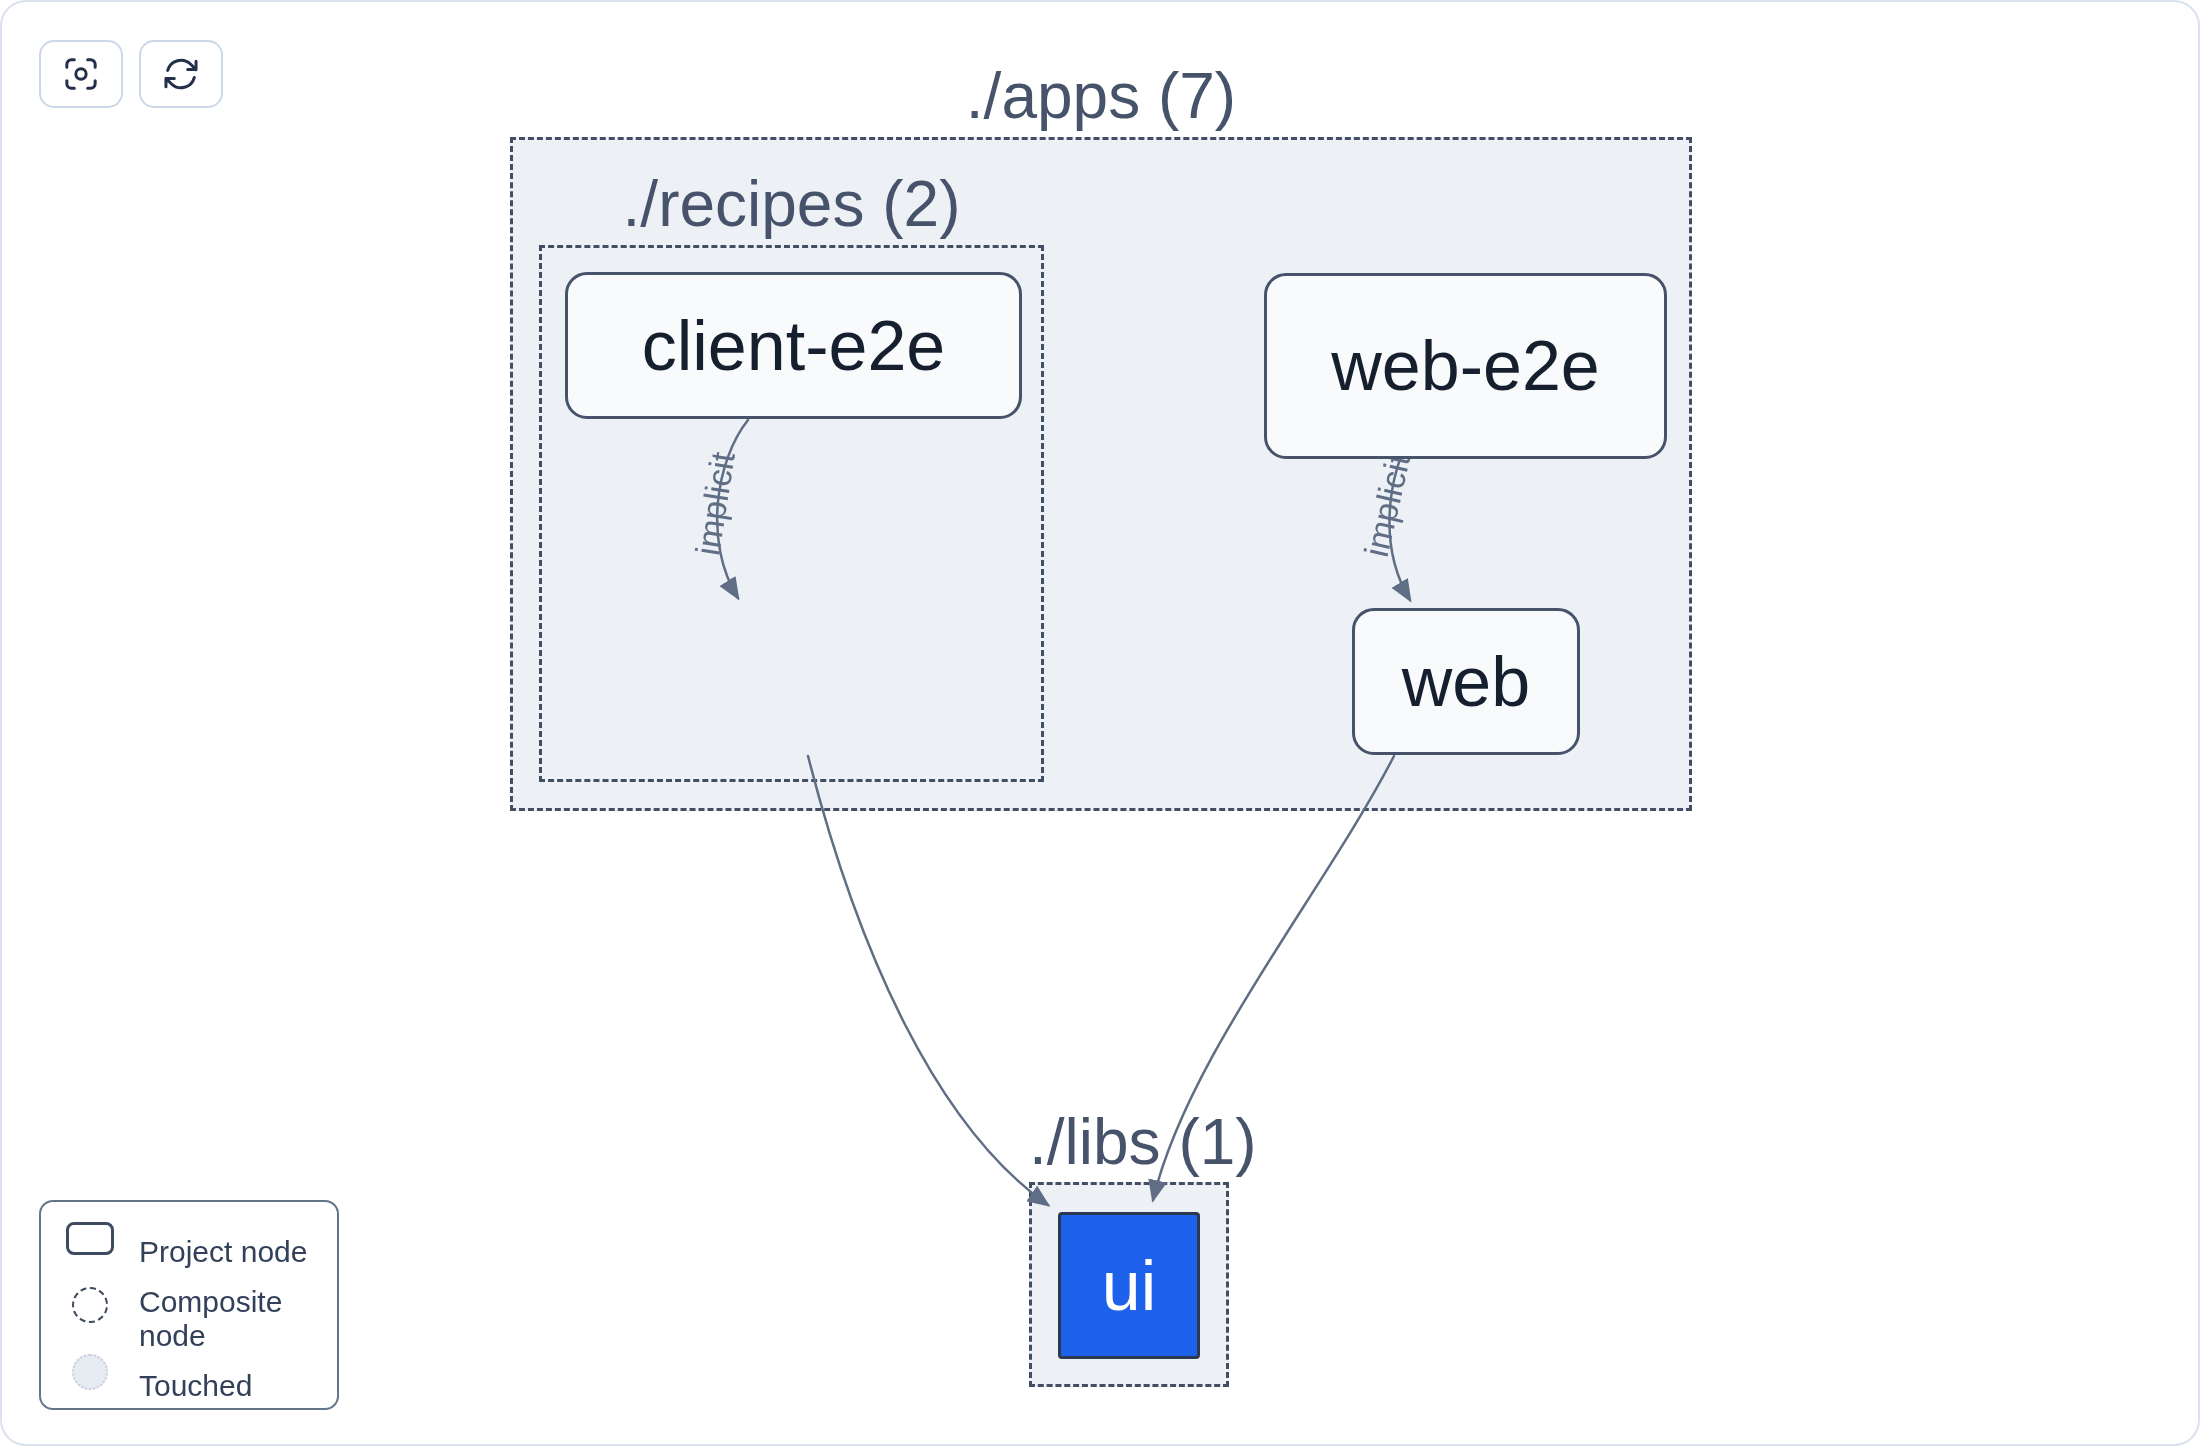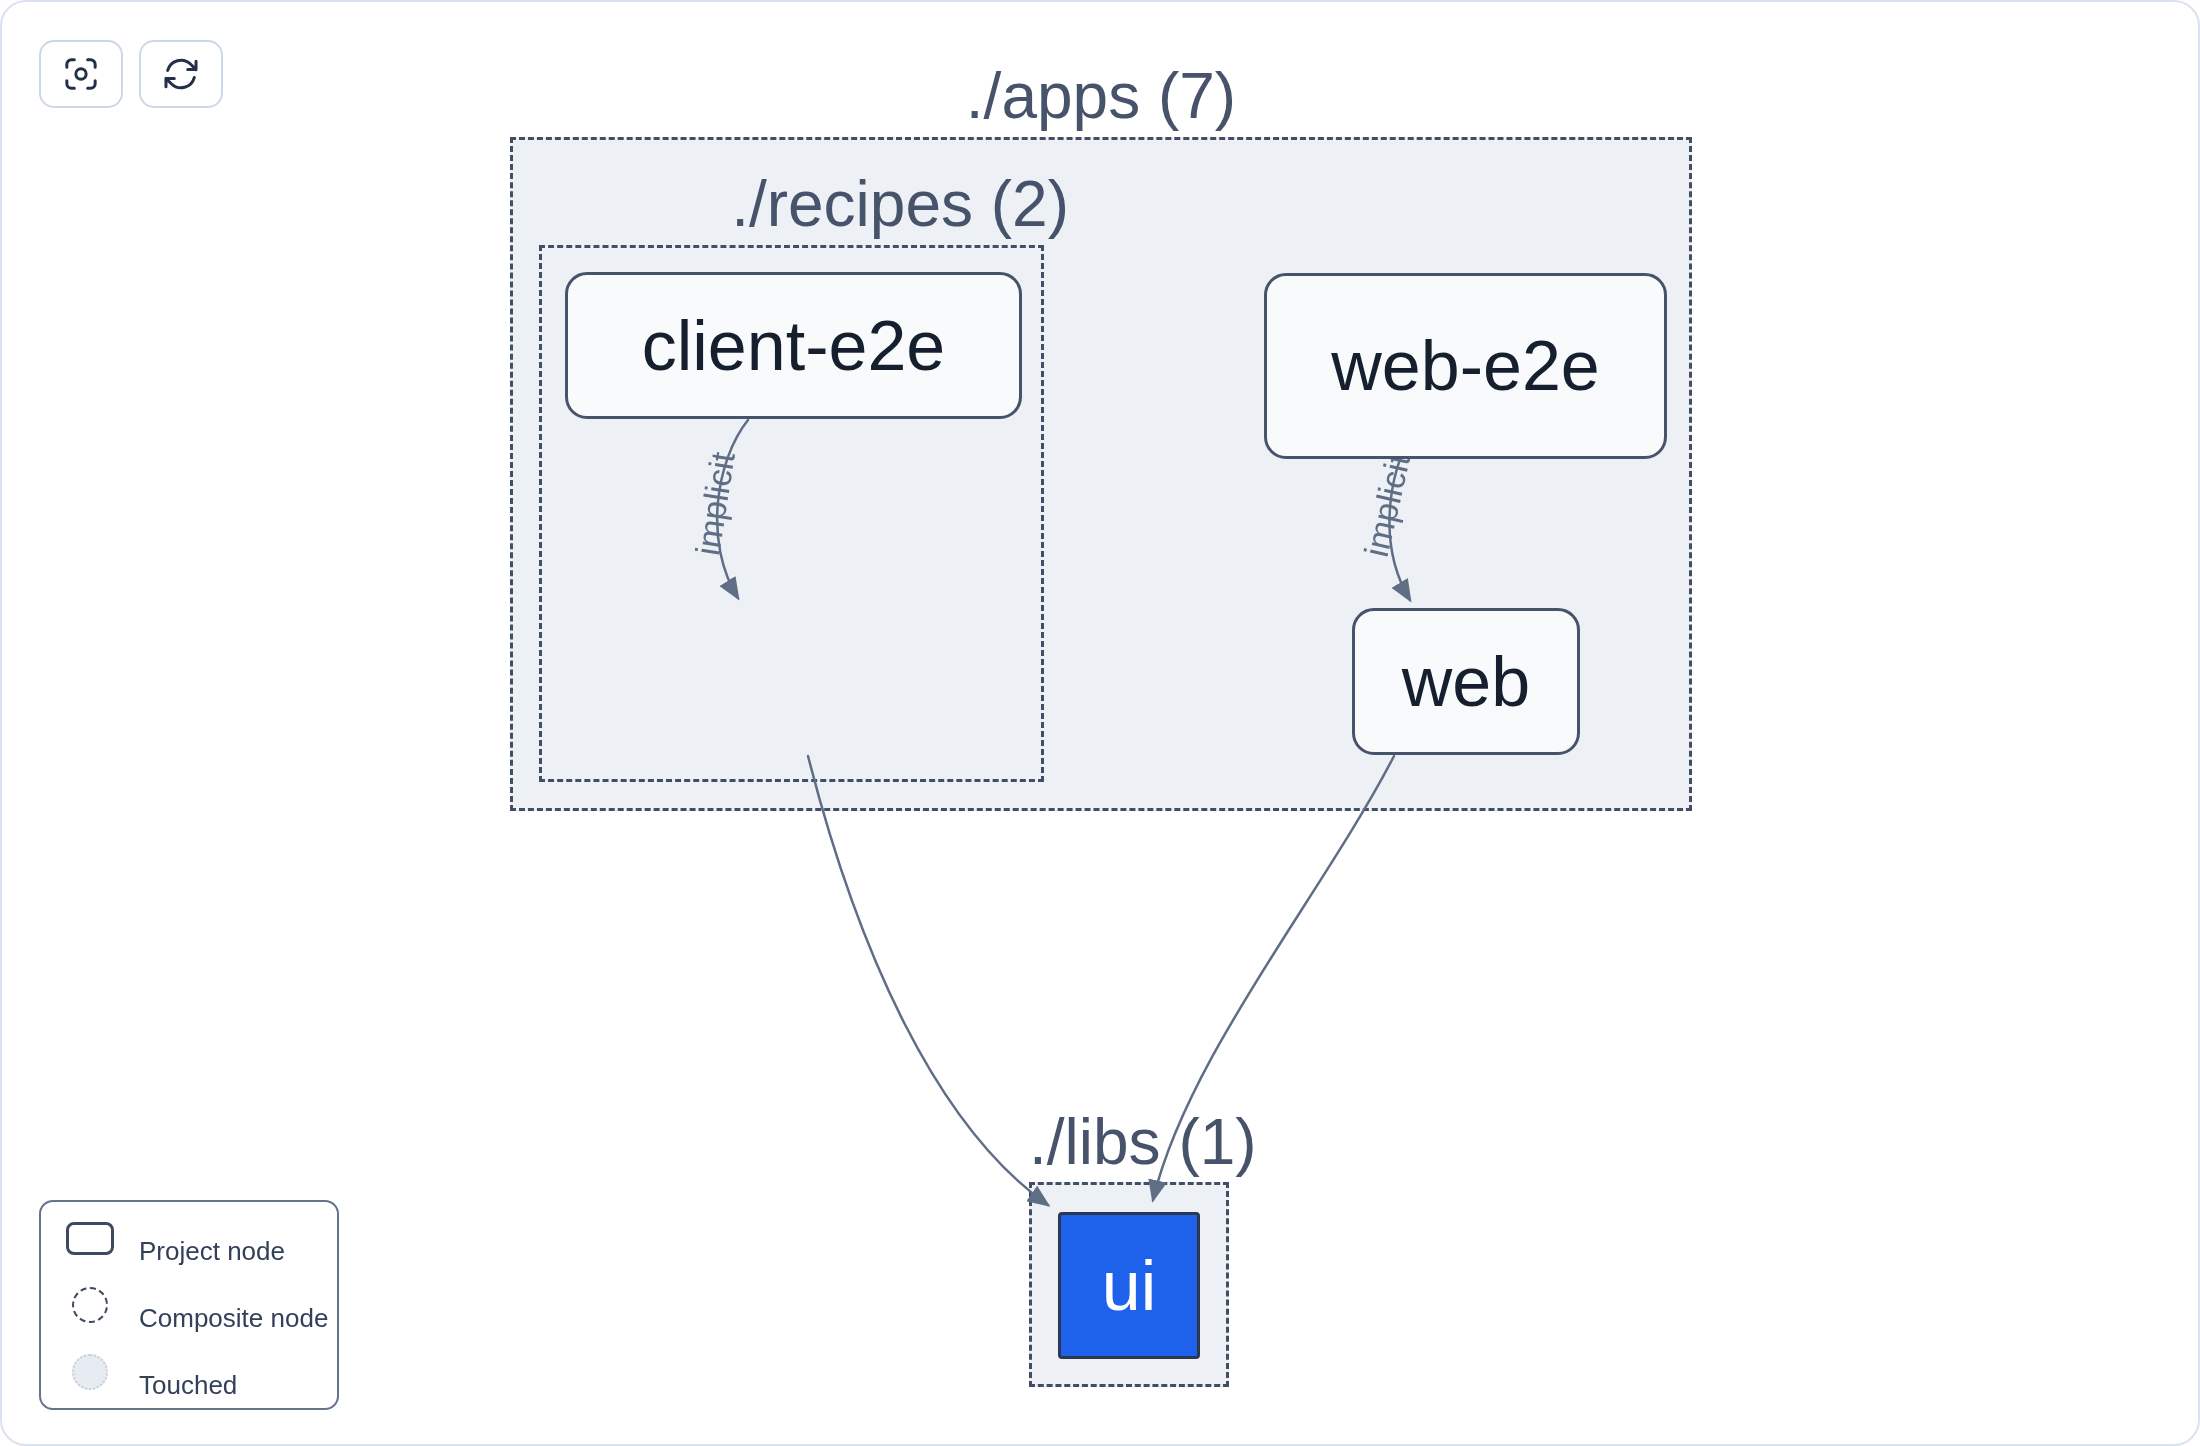--- a/index.html
+++ b/index.html
@@ -65,37 +65,37 @@
     position:absolute;left:37px;top:1198px;
     width:300px;height:210px;
     background:#ffffff;
     border:2px solid #64748b;
     border-radius:14px;
     padding:14px 0 14px 0;
     display:flex;flex-direction:column;justify-content:space-between;
   }
   .legend-row{display:flex;align-items:center;height:44px;}
   .swatch-col{width:98px;display:flex;justify-content:center;align-items:center;flex:none;}
-  .legend-label{font-size:26px;color:#33405a;margin-top:27px;}
+  .legend-label{font-size:30px;color:#33405a;margin-top:27px;}
   .sw-rect{width:48px;height:33px;border:3px solid #3d4a61;border-radius:8px;background:#ffffff;}
   .sw-dashed{width:36px;height:36px;border:2.5px dashed #3d4a61;border-radius:50%;background:#ffffff;}
   .sw-dotted{width:36px;height:36px;border:2.5px dotted #c6cfdc;border-radius:50%;background:#e7ebf2;}
   .sw-solid{width:38px;height:38px;border-radius:50%;background:#0f3fd8;}
 </style>
 </head>
 <body>
 
 <div class="canvas">
 
   <div class="group" style="left:508px;top:135px;width:1182px;height:674px;"></div>
   <div class="group" style="left:537px;top:243px;width:505px;height:537px;"></div>
   <div class="group" style="left:1027px;top:1180px;width:200px;height:205px;"></div>
 
   <div class="group-label" style="left:508px;top:58px;width:1182px;">./apps (7)</div>
-  <div class="group-label" style="left:562px;top:166px;width:505px;text-align:right;">./recipes (2)</div>
+  <div class="group-label" style="left:537px;top:166px;width:505px;">./recipes (2)</div>
   <div class="group-label" style="left:1027px;top:1104px;width:200px;">./libs (1)</div>
 
   <svg class="edges" width="2200" height="1446" viewBox="0 0 2200 1446">
     <defs>
       <marker id="arrow" viewBox="0 0 12 10" refX="10.5" refY="5" markerWidth="23" markerHeight="19" orient="auto" markerUnits="userSpaceOnUse">
         <path d="M0 0 L12 5 L0 10 Z" fill="#5f6e85"></path>
       </marker>
     </defs>
     <path class="edge" d="M746 418 C714 458 701 540 736 596" marker-end="url(#arrow)"></path>
     <path class="edge" d="M1419 418 C1387 458 1373 540 1408 598" marker-end="url(#arrow)"></path>

